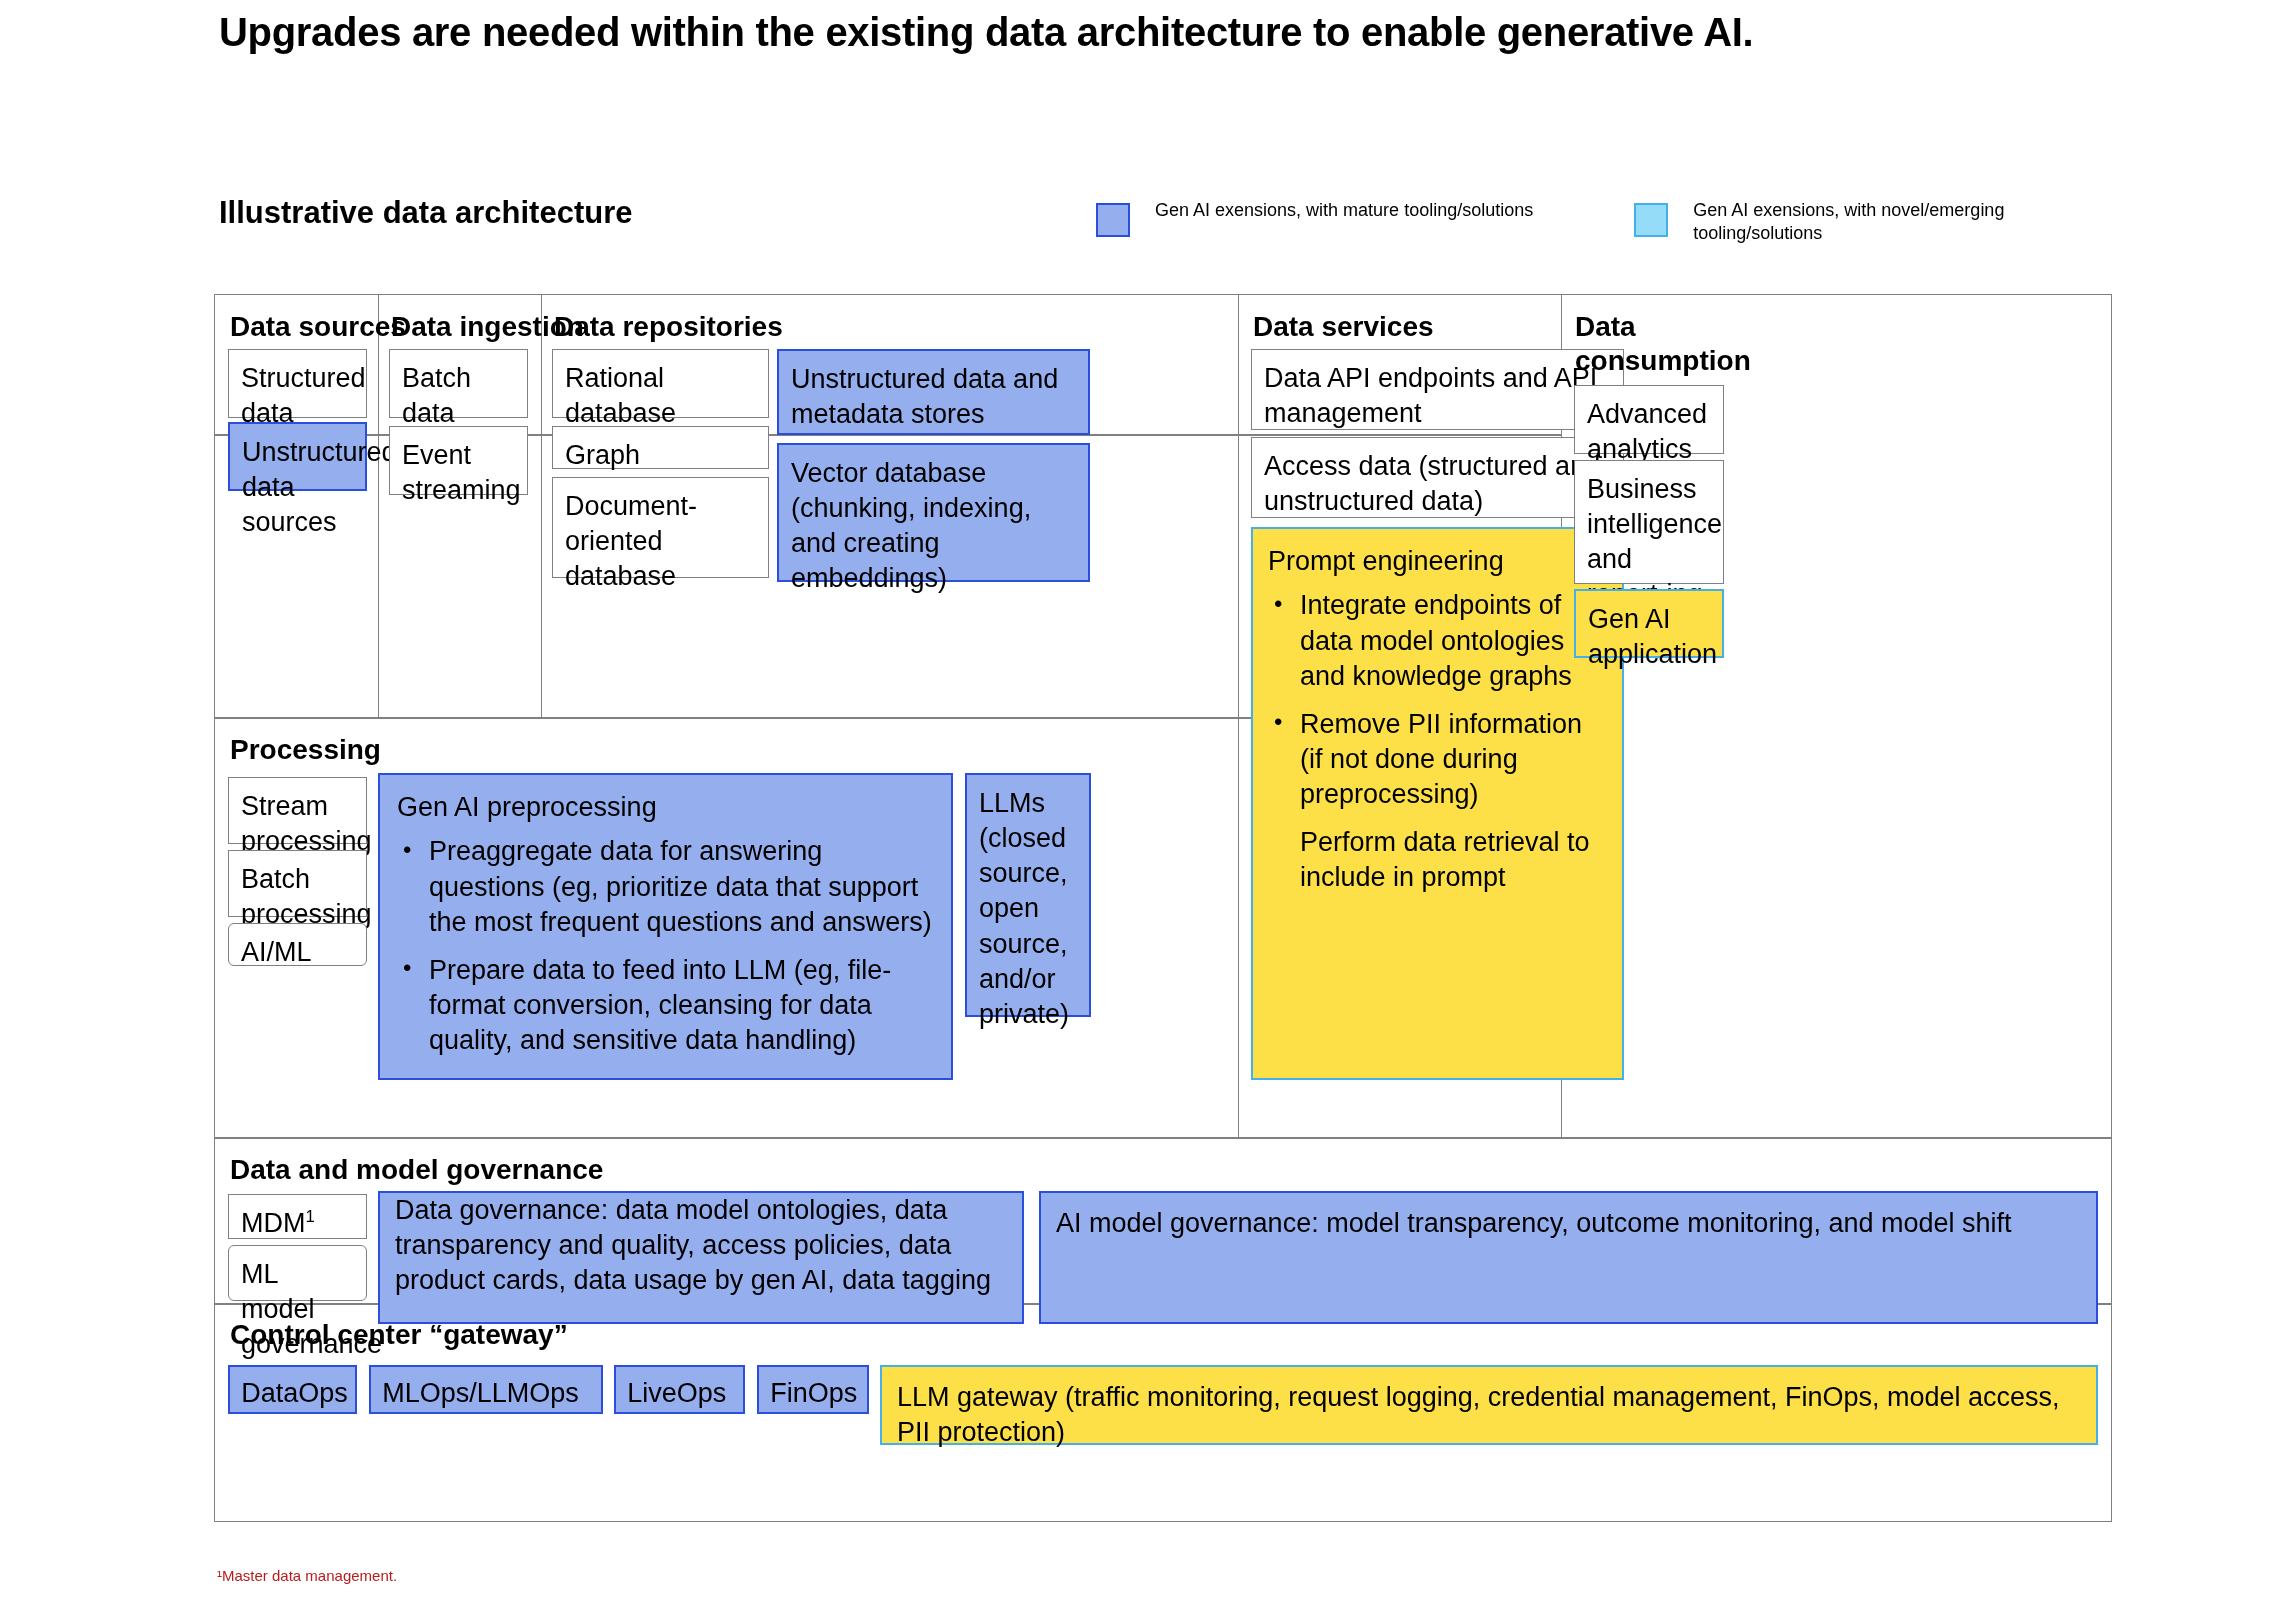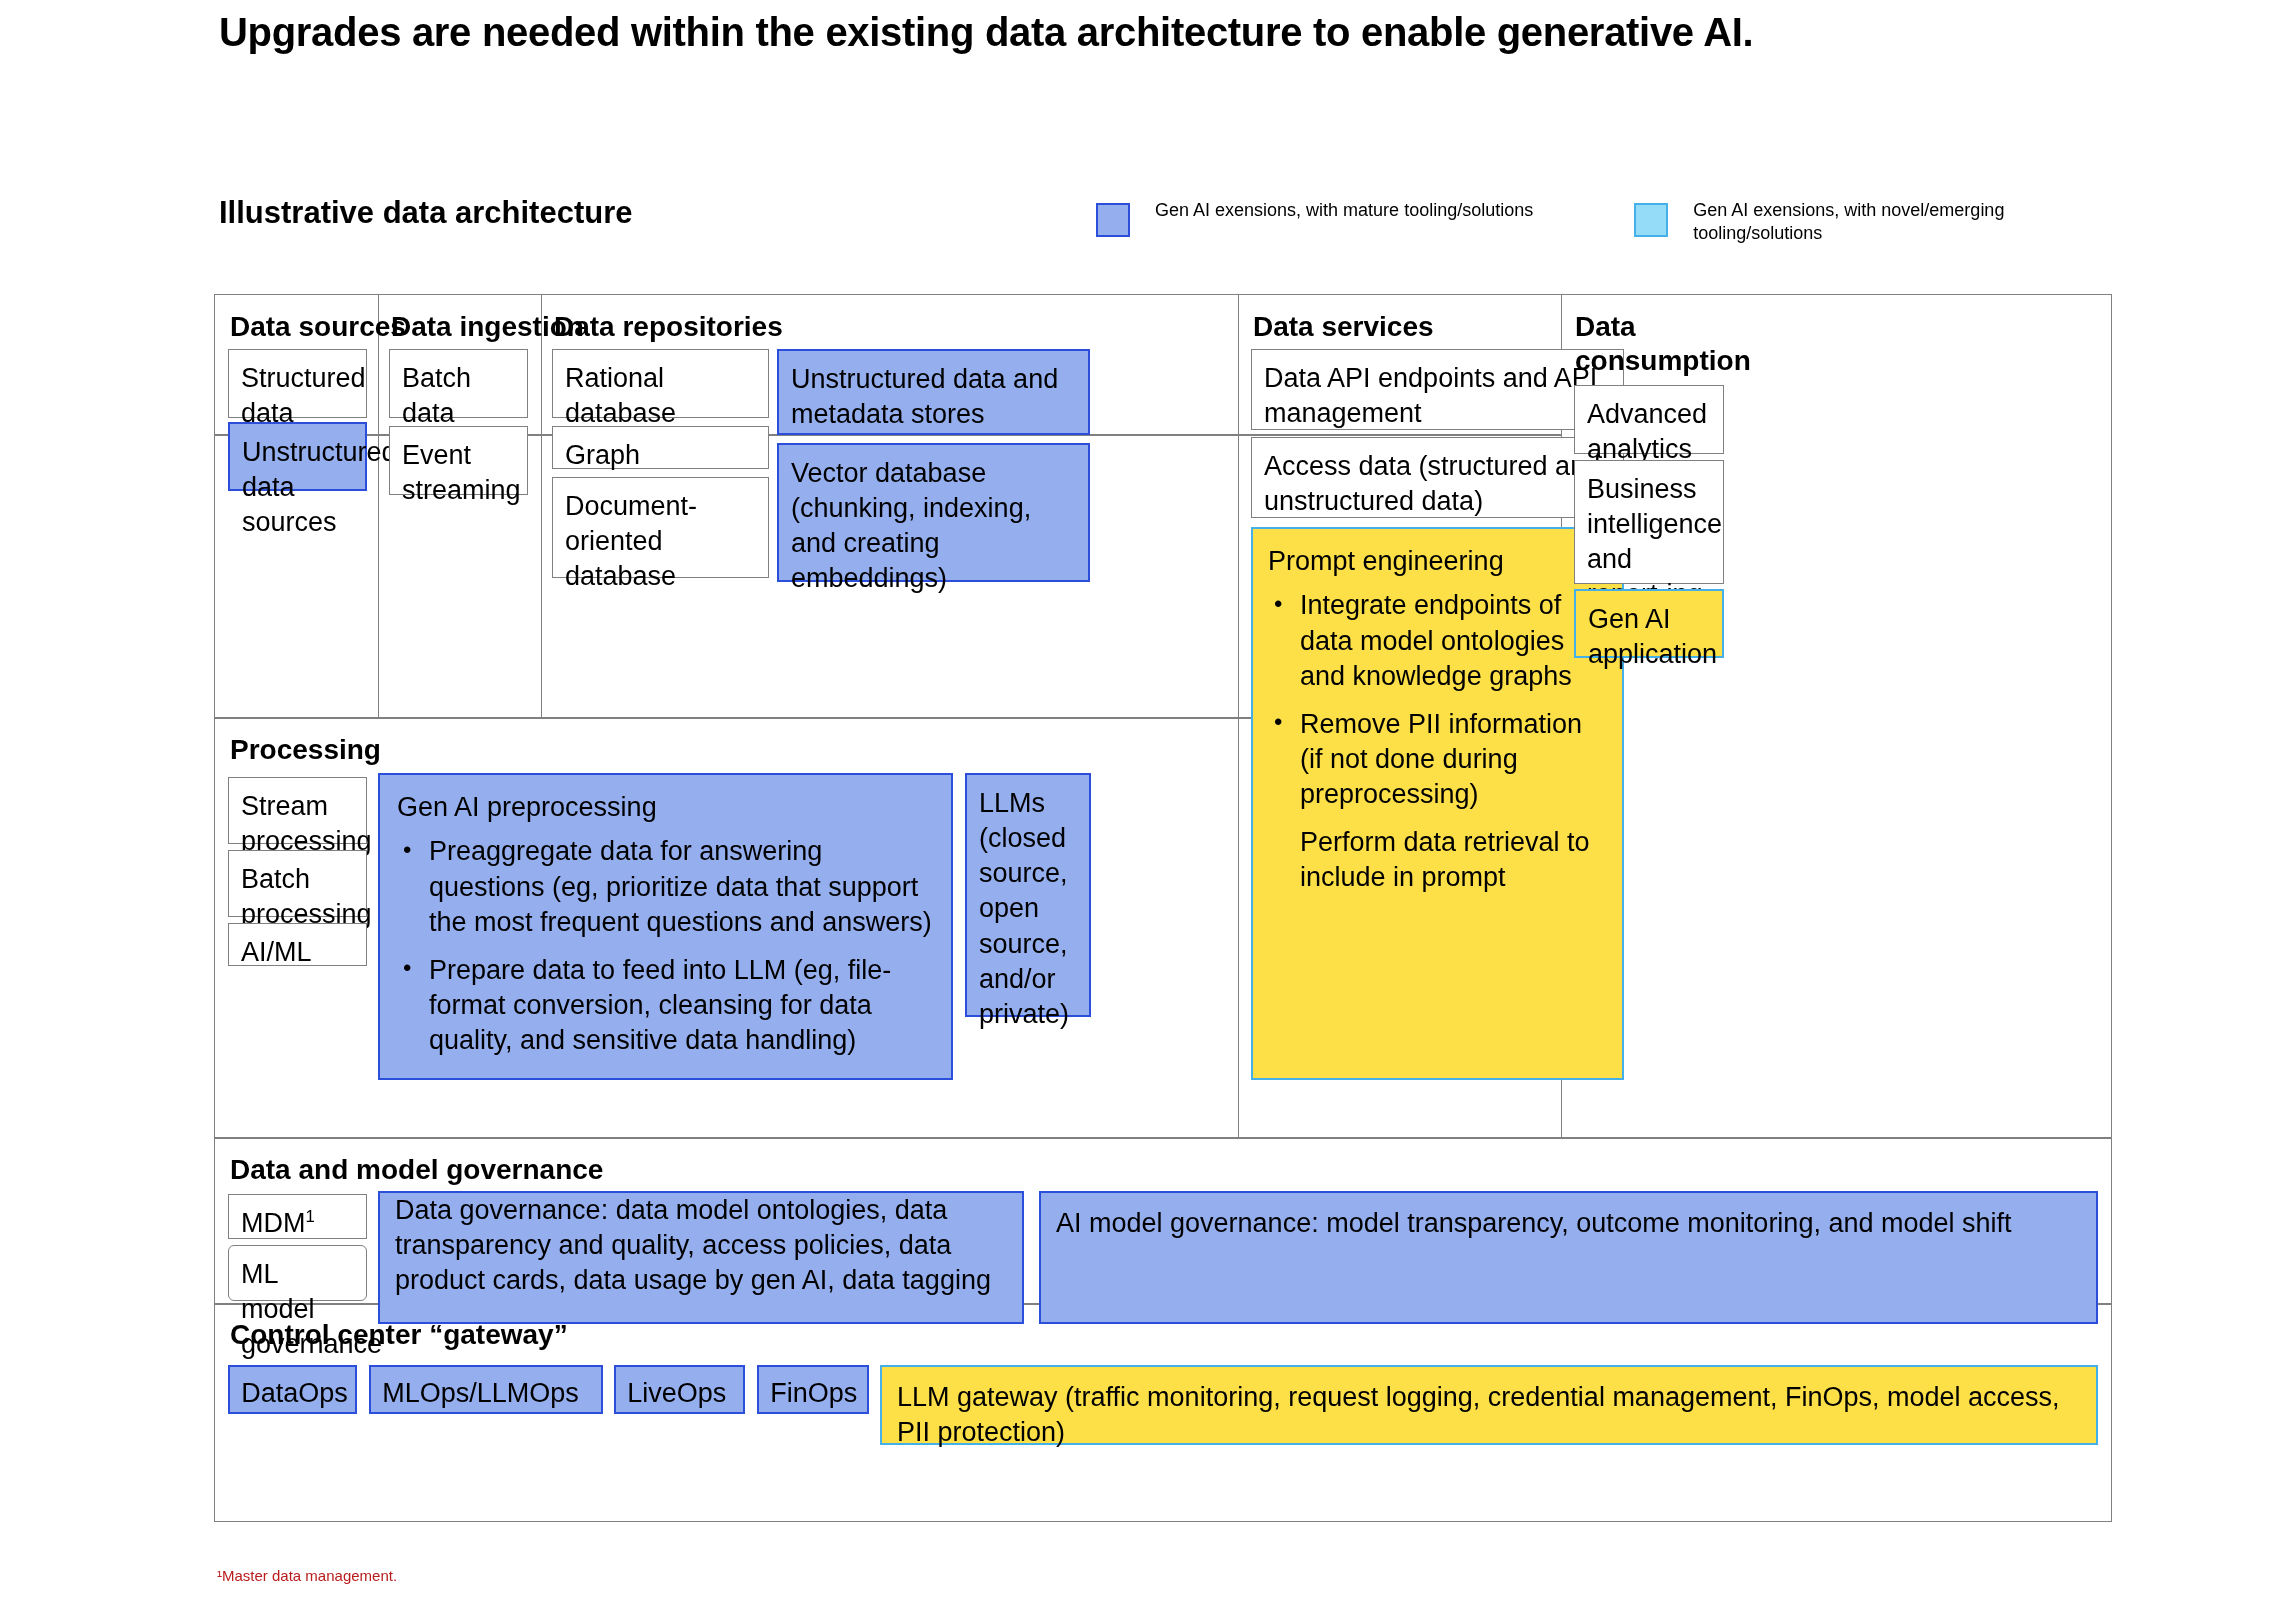--- a/index.html
+++ b/index.html
@@ -190,21 +190,21 @@
   <div class="node" style="left:337px; top:54px; width:217px; height:69px;">Rational database</div>
   <div class="node" style="left:337px; top:131px; width:217px; height:43px;">Graph database</div>
   <div class="node" style="left:337px; top:182px; width:217px; height:101px;">Document-oriented database</div>
 
   <div class="node mature" style="left:562px; top:54px; width:313px; height:86px;">Unstructured data and metadata stores</div>
   <div class="node mature" style="left:562px; top:148px; width:313px; height:139px;">Vector database (chunking, indexing, and creating embeddings)</div>
 
   <div class="band-head" style="position:absolute; left:15px; top:438px;">Processing</div>
   <div class="node" style="left:13px; top:482px; width:139px; height:67px;">Stream processing</div>
   <div class="node" style="left:13px; top:555px; width:139px; height:67px;">Batch processing</div>
-  <div class="node" style="left:13px; top:628px; width:139px; height:43px;">AI/ML</div>
+  <div class="node" style="left:13px; top:628px; width:139px; height:43px;border-radius:6px;">AI/ML</div>
 
   <div class="node mature" style="left:163px; top:478px; width:575px; height:307px; padding:15px 17px;">
     <div>Gen AI preprocessing</div>
     <ul>
       <li class="bullet">Preaggregate data for answering questions (eg, prioritize data that support the most frequent questions and answers)</li>
       <li class="bullet">Prepare data to feed into LLM (eg, file-format conversion, cleansing for data quality, and sensitive data handling)</li>
     </ul>
   </div>
 
   <div class="node mature" style="left:750px; top:478px; width:126px; height:244px;">LLMs (closed source, open source, and/or private)</div>

